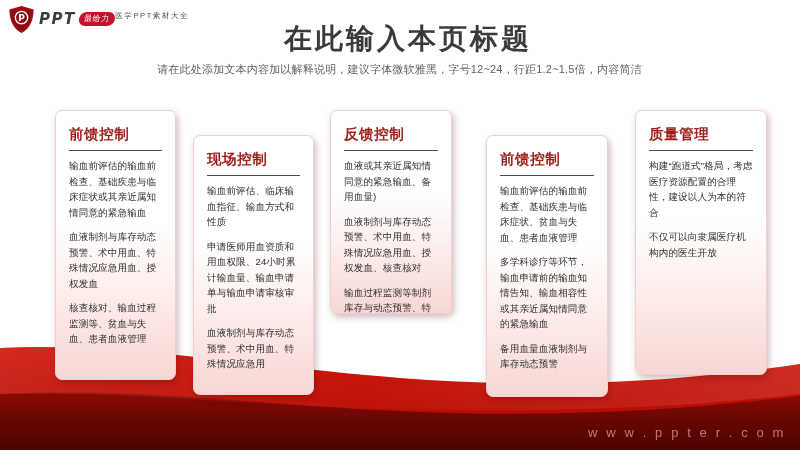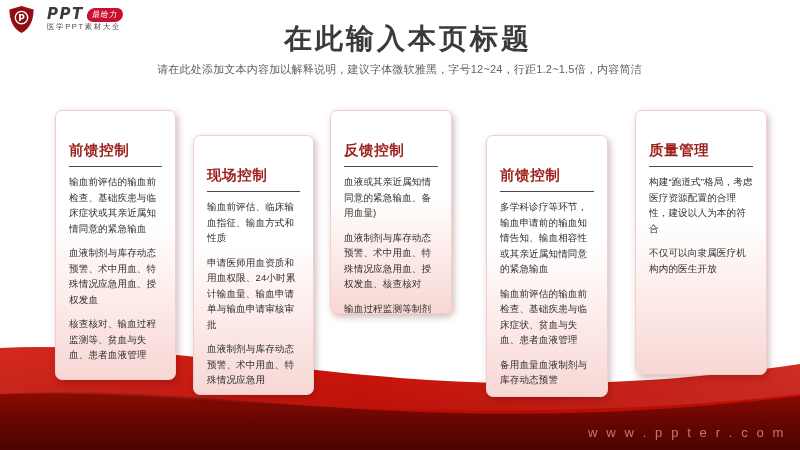--- a/index.html
+++ b/index.html
@@ -33,24 +33,23 @@
     align-items: center;
     gap: 4px;
   }
   .shield {
     width: 27px; height: 29px;
     position: relative;
     flex: 0 0 auto;
   }
   .logo-textblock {
     display: flex;
-    flex-direction: column;
+    flex-direction: row;
     justify-content: center;
     gap: 1px;
-    margin-left: 8px;
   }
   .logo-row1 {
     display: flex;
     align-items: center;
     gap: 3px;
   }
   .logo-ppt {
     font-family: "DejaVu Sans", sans-serif;
     font-weight: bold;
     font-size: 15px;
@@ -99,21 +98,21 @@
     letter-spacing: 0.2px;
   }
 
   
   .card {
     position: absolute;
     border: 1px solid #f0cfcf;
     border-radius: 7px;
     background: linear-gradient(to bottom, #ffffff 0%, #ffffff 42%, #fbe6e4 78%, #f7d7d4 100%);
     box-shadow: 2px 3px 7px rgba(90,0,0,0.28);
-    padding: 30px 13px 10px 13px;
+    padding: 14px 13px 10px 13px;
     overflow: hidden;
   }
   .card-title {
     font-size: 14.5px;
     font-weight: bold;
     color: #9c1f1c;
     letter-spacing: 0.6px;
     margin-bottom: 6px;
   }
   .card-rule {
@@ -217,22 +216,22 @@
     <div class="card-title">反馈控制</div>
     <div class="card-rule"></div>
     <div class="card-para">血液或其亲近属知情同意的紧急输血、备用血量)</div>
     <div class="card-para">血液制剂与库存动态预警、术中用血、特殊情况应急用血、授权发血、核查核对</div>
     <div class="card-para">输血过程监测等制剂库存与动态预警、特殊情况应急用血、输血不良反应</div>
   </div>
 
   <div class="card" id="card-3">
     <div class="card-title">前馈控制</div>
     <div class="card-rule"></div>
+    <div class="card-para">输血前评估的输血前检查、基础疾患与临床症状、贫血与失血、患者血液管理</div>
     <div class="card-para">多学科诊疗等环节，输血申请前的输血知情告知、输血相容性或其亲近属知情同意的紧急输血</div>
-    <div class="card-para">输血前评估的输血前检查、基础疾患与临床症状、贫血与失血、患者血液管理</div>
     <div class="card-para">备用血量血液制剂与库存动态预警</div>
   </div>
 
   <div class="card" id="card-4">
     <div class="card-title">质量管理</div>
     <div class="card-rule"></div>
     <div class="card-para">构建“跑道式”格局，考虑医疗资源配置的合理性，建设以人为本的符合</div>
     <div class="card-para">不仅可以向隶属医疗机构内的医生开放</div>
   </div>
 

